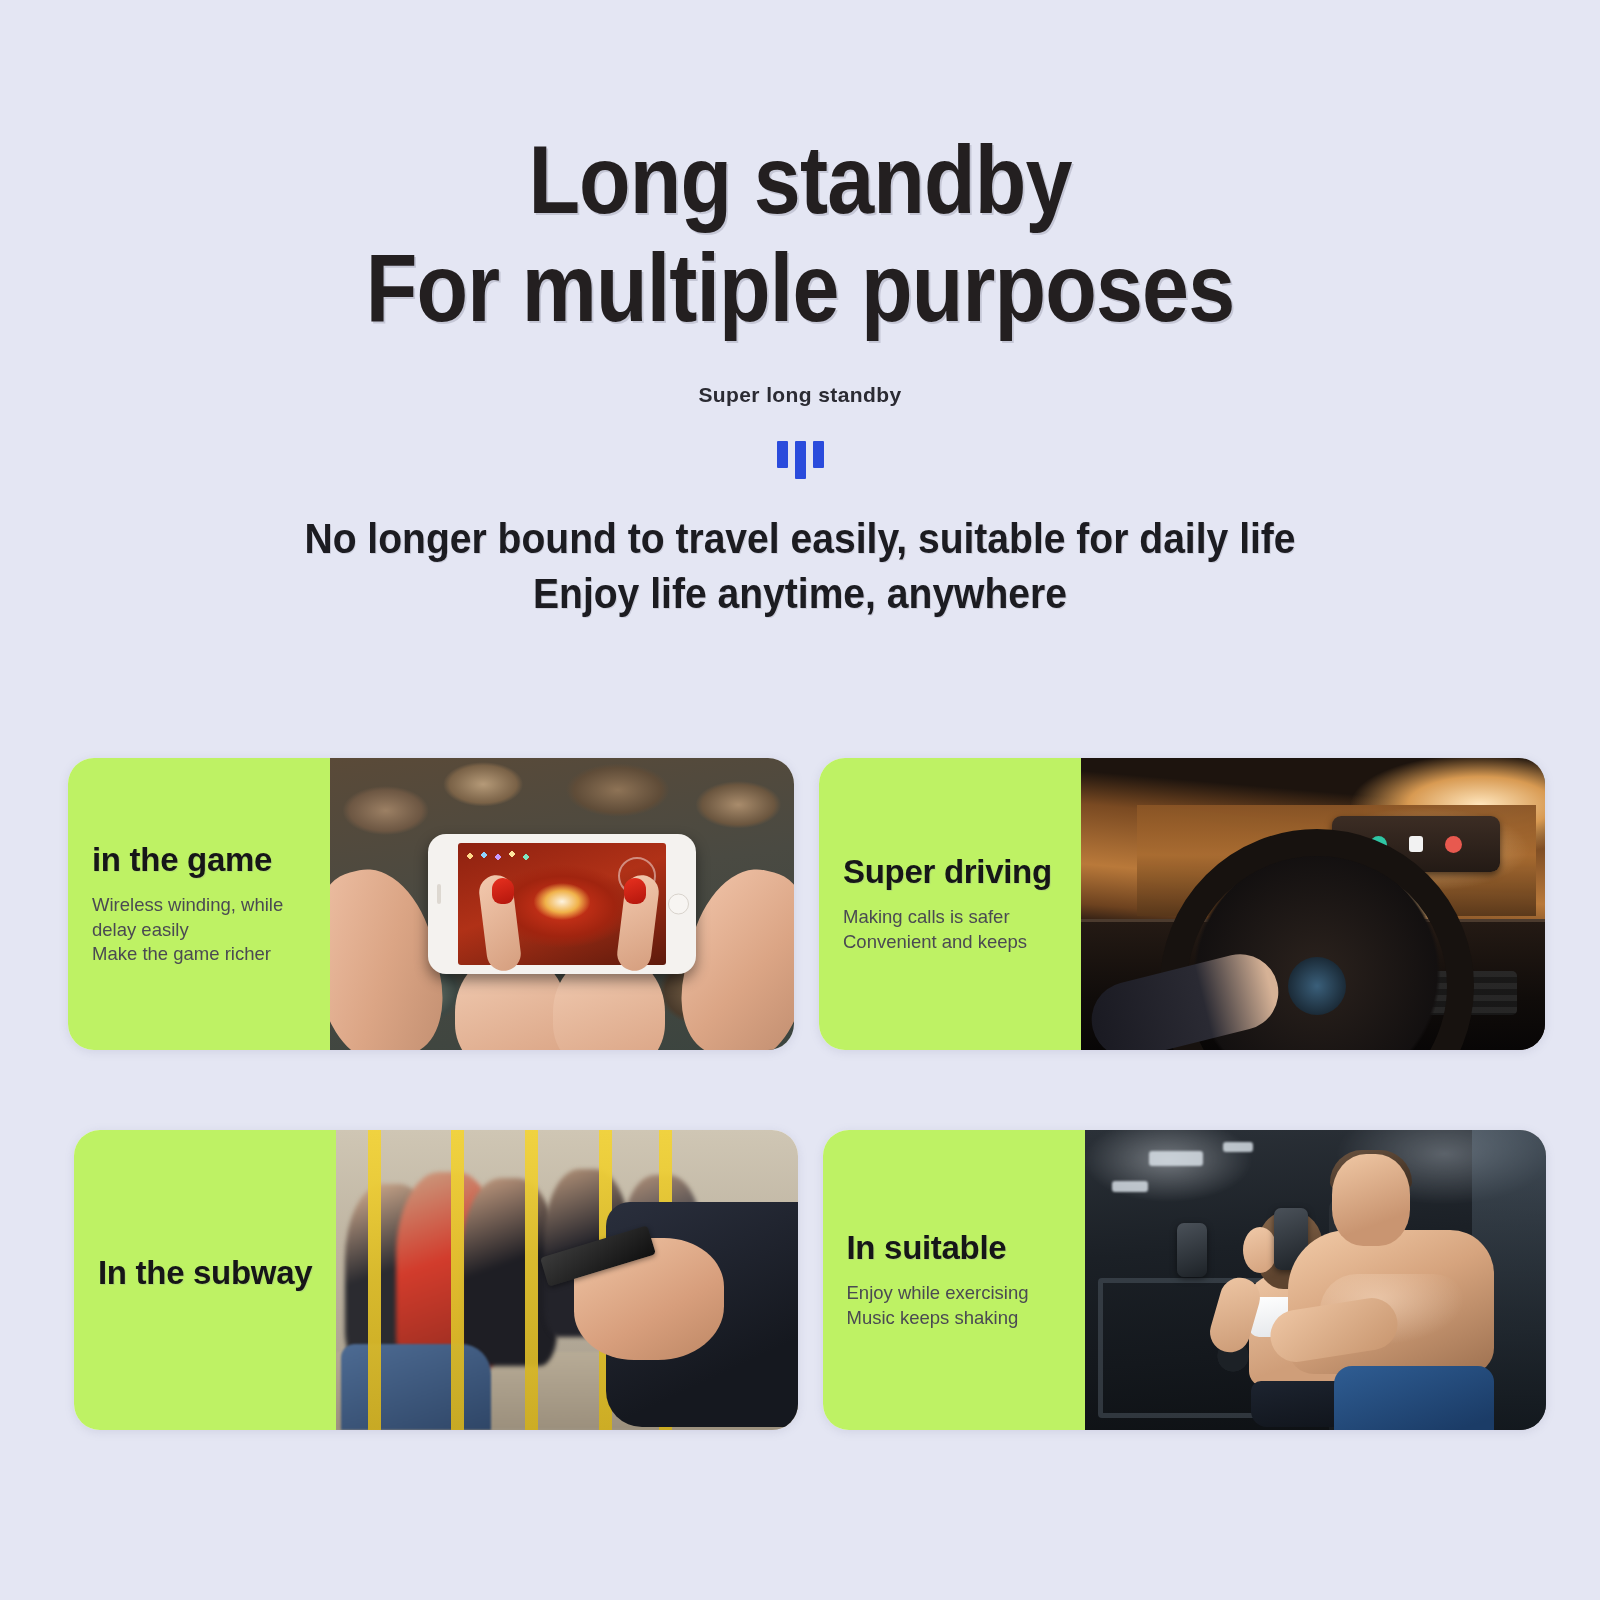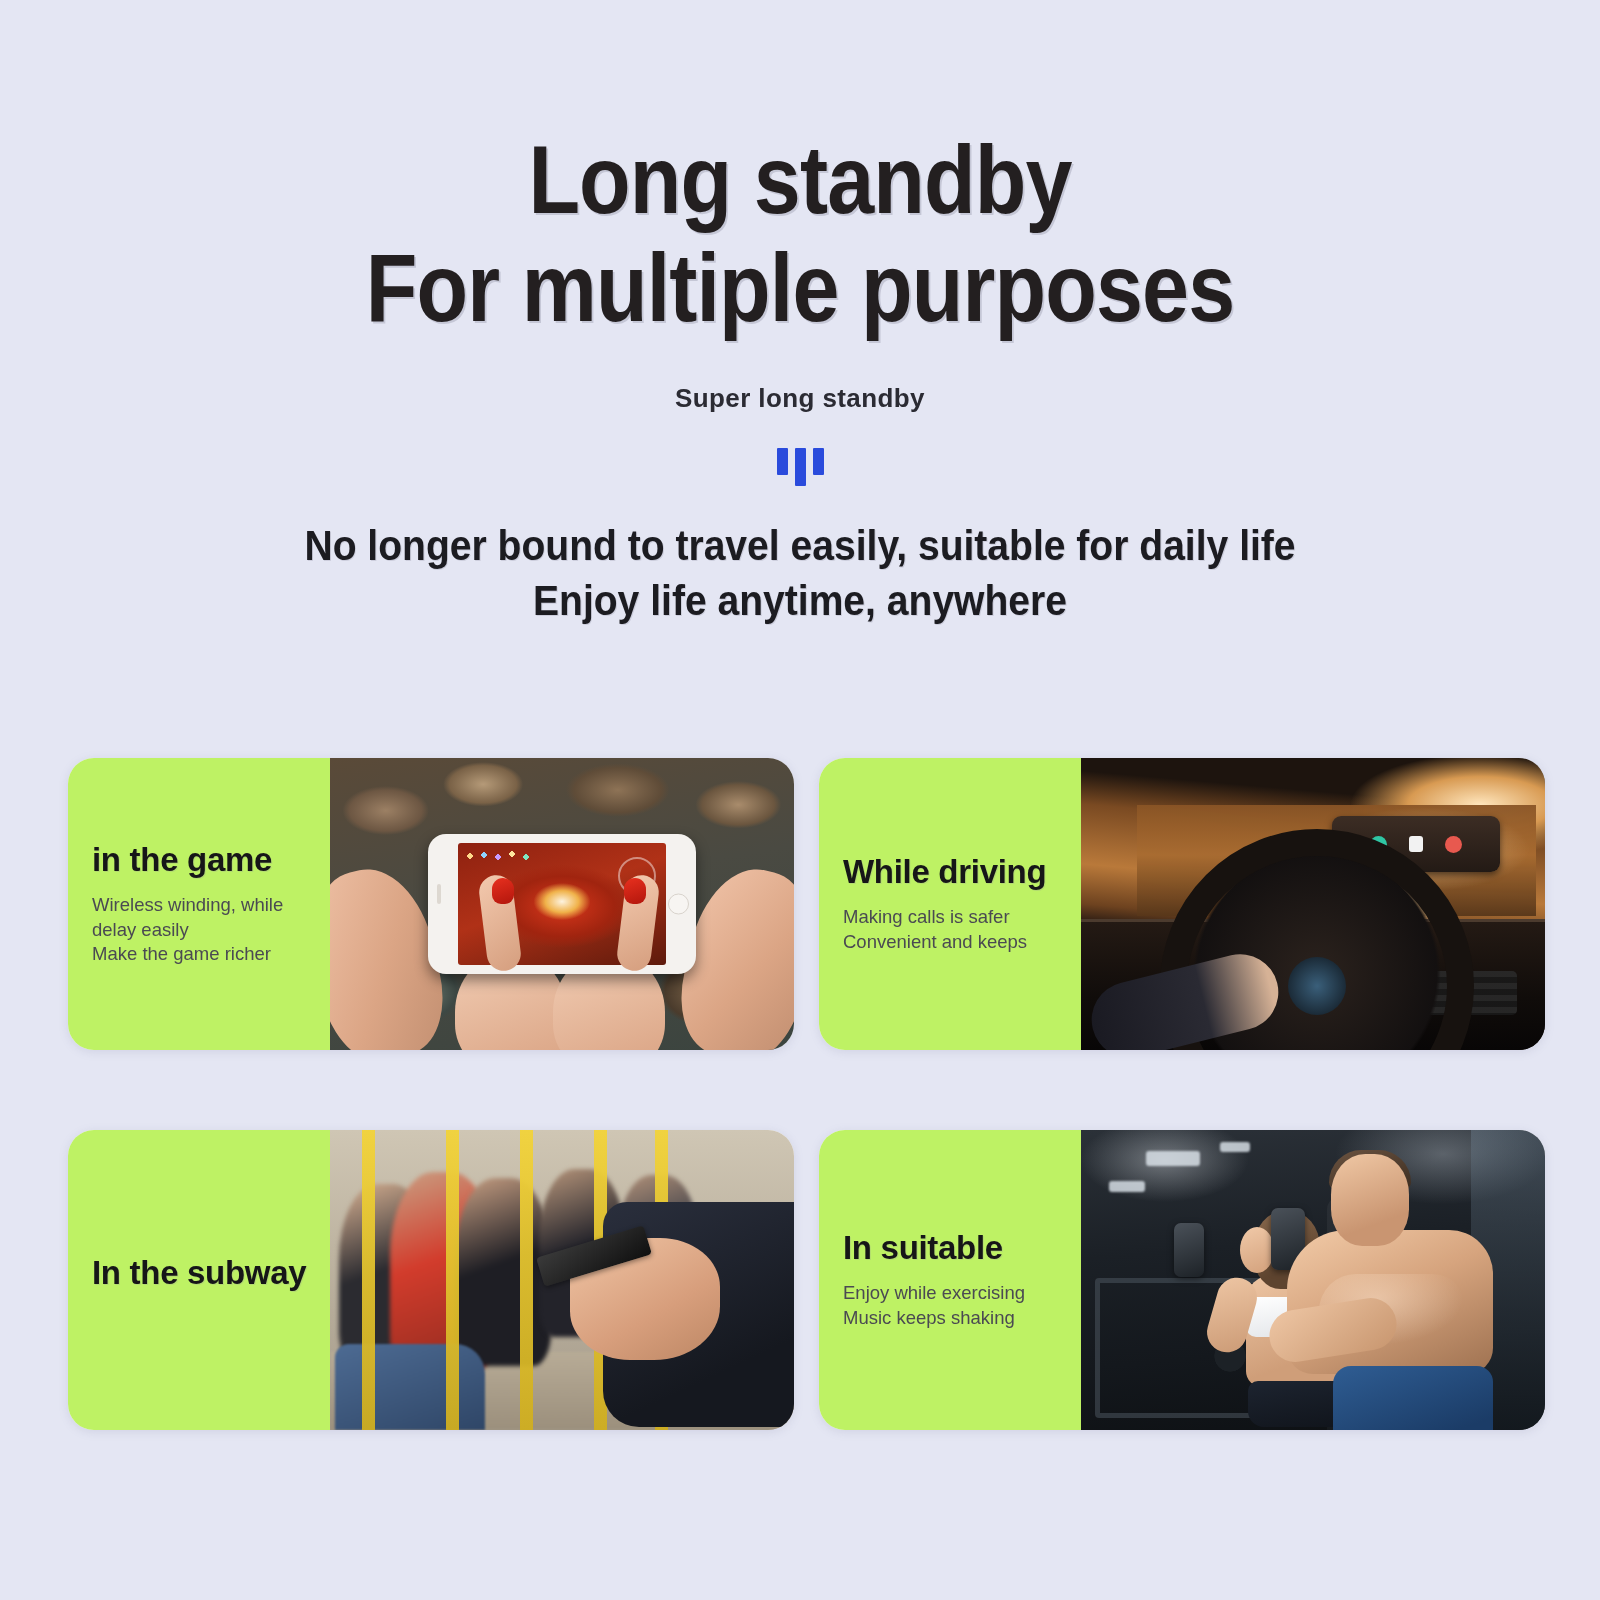--- a/index.html
+++ b/index.html
@@ -34,21 +34,21 @@
     text-shadow: 2px 2px 0 rgba(120,120,140,0.28);
   }
   .hero-title .line {
     display: block;
     white-space: nowrap;
   }
 
   .hero-sub {
     margin-top: 42px;
     color: #2b2b33;
-    font-size: 26px;
+    font-size: 21px;
     font-weight: bold;
     letter-spacing: 0.4px;
   }
 
   
   .divider {
     margin: 34px auto 0 auto;
     width: 56px;
     height: 40px;
     display: flex;
@@ -81,21 +81,21 @@
   .grid {
     position: absolute;
     left: 68px;
     top: 758px;
     width: 1478px;
   }
   .row {
     display: flex;
     gap: 25px;
   }
-  .row + .row { margin-top: 80px; }
+  .row + .row { margin-top: 80px; margin-left: 6px; }
 
   .card {
     width: 726px;
     height: 292px;
     display: flex;
     border-radius: 26px;
     overflow: hidden;
     background: #ffffff;
     box-shadow: 0 2px 10px rgba(120,124,160,0.18);
   }
@@ -592,21 +592,21 @@
         </div>
         <div class="finger f1"></div>
         <div class="finger f2"></div>
         <div class="nail n1"></div>
         <div class="nail n2"></div>
       </div>
     </div>
 
     <div class="card">
       <div class="card-text">
-        <div class="card-title">While driving</div>
+        <div class="card-title">Super driving</div>
         <div class="card-body">
           <span class="bline">Making calls is safer</span>
           <span class="bline">Convenient and keeps</span>
         </div>
       </div>
       <div class="card-photo ph-drive">
         <div class="windshield"></div>
         <div class="road"></div>
         <div class="mirror">
           <span class="dot green"></span>

